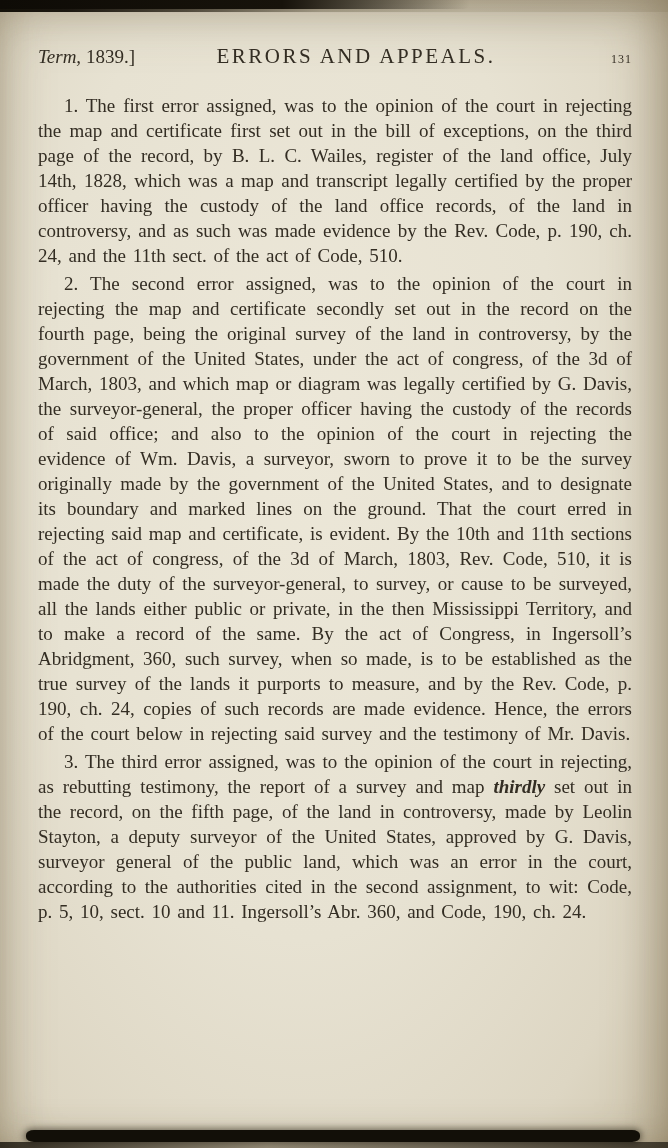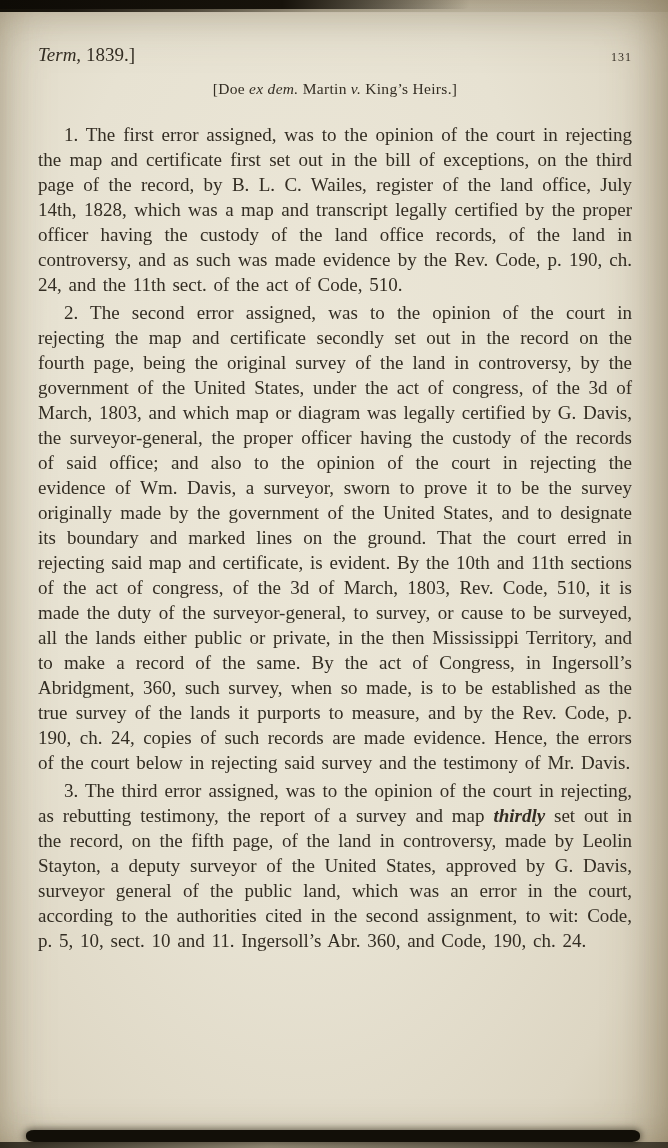--- a/index.html
+++ b/index.html
@@ -104,24 +104,24 @@
 
 <div class="page">
 
   <div class="scan-top"></div>
   <div class="scan-top-wedge"></div>
 
   <div class="content">
 
     <div class="header-row">
       <span class="term-label"><span class="it">Term,</span><span> 1839.]</span></span>
+      <span class="page-title">ERRORS AND APPEALS.</span>
       <span class="page-number">131</span>
     </div>
 
-    <div class="case-line"><span>[Doe </span><span class="it">ex dem.</span><span> Martin </span><span class="it">v.</span><span> King’s Heirs.]</span></div>
 
     <div class="body-text">
       <p>1. The first error assigned, was to the opinion of the court in rejecting the map and certificate first set out in the bill of exceptions, on the third page of the record, by B. L. C. Wailes, register of the land office, July 14th, 1828, which was a map and transcript legally certified by the proper officer having the custody of the land office records, of the land in controversy, and as such was made evidence by the Rev. Code, p. 190, ch. 24, and the 11th sect. of the act of Code, 510.</p>
       <p>2. The second error assigned, was to the opinion of the court in rejecting the map and certificate secondly set out in the record on the fourth page, being the original survey of the land in controversy, by the government of the United States, under the act of congress, of the 3d of March, 1803, and which map or diagram was legally certified by G. Davis, the surveyor-general, the proper officer having the custody of the records of said office; and also to the opinion of the court in rejecting the evidence of Wm. Davis, a surveyor, sworn to prove it to be the survey originally made by the government of the United States, and to designate its boundary and marked lines on the ground.  That the court erred in rejecting said map and certificate, is evident.  By the 10th and 11th sections of the act of congress, of the 3d of March, 1803, Rev. Code, 510, it is made the duty of the surveyor-general, to survey, or cause to be surveyed, all the lands either public or private, in the then Mississippi Territory, and to make a record of the same.  By the act of Congress, in Ingersoll’s Abridgment, 360, such survey, when so made, is to be established as the true survey of the lands it purports to measure, and by the Rev. Code, p. 190, ch. 24, copies of such records are made evidence.  Hence, the errors of the court below in rejecting said survey and the testimony of Mr. Davis.</p>
       <p><span>3. The third error assigned, was to the opinion of the court in rejecting, as rebutting testimony, the report of a survey and map </span><span class="it">thirdly</span><span> set out in the record, on the fifth page, of the land in controversy, made by Leolin Stayton, a deputy surveyor of the United States, approved by G. Davis, surveyor general of the public land, which was an error in the court, according to the authorities cited in the second assignment, to wit: Code, p. 5, 10, sect. 10 and 11.  Ingersoll’s Abr. 360, and Code, 190, ch. 24.</span></p>
     </div>
 
   </div>
 
   <div class="scan-bottom"></div>

